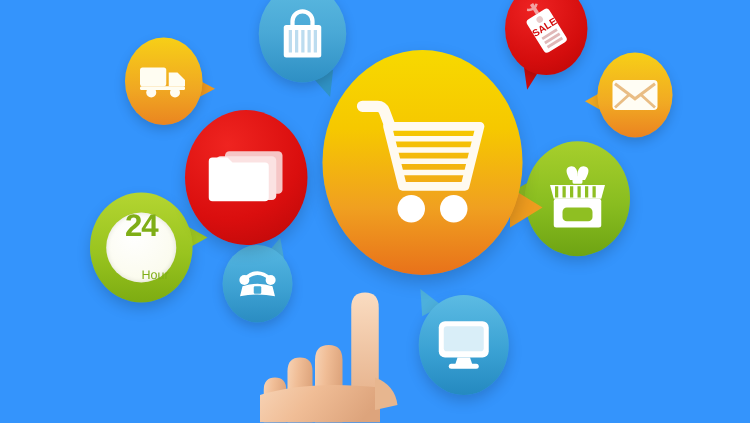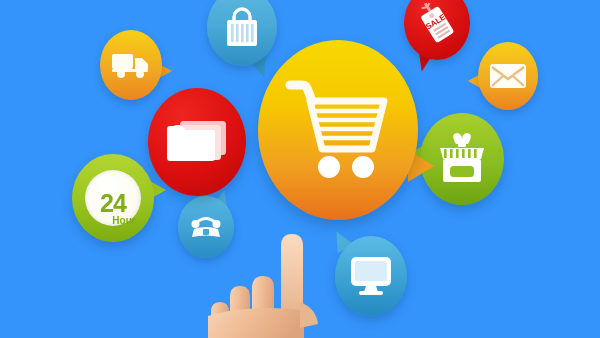--- a/index.html
+++ b/index.html
@@ -103,25 +103,25 @@
     box-shadow:0 5px 11px rgba(0,0,0,.17);z-index:14;
   }
   #hour-tail{
     left:148px;top:180px;
     border-top:10px solid transparent;border-bottom:10px solid transparent;
     border-left:18px solid #a1ca24;z-index:13;
   }
   #hour-disc{
     width:56px;height:56px;border-radius:50%;
     background:radial-gradient(circle at 40% 32%,#ffffff 0%,#fbfbee 70%,#eef0d8 100%);
-    display:flex;flex-direction:column;align-items:center;justify-content:flex-end;
+    display:flex;flex-direction:column;align-items:center;justify-content:space-between;
     box-shadow:inset 0 0 4px rgba(0,0,0,.12);
   }
   #hour-num{font-size:25px;font-weight:bold;line-height:.92;color:#7fae16;letter-spacing:-1px;}
-  #hour-word{font-size:10px;font-weight:bold;line-height:1;color:#7fae16;margin-top:1px;margin-left:22px;}
+  #hour-word{font-size:10px;font-weight:normal;line-height:1;color:#7fae16;margin-top:1px;margin-left:22px;}
 
   
   #phone-bubble{
     left:178px;top:196px;width:56px;height:62px;
     background:linear-gradient(to bottom,#56b7e2 0%,#3ea2d3 55%,#2a8cc2 100%);
     box-shadow:0 4px 9px rgba(0,0,0,.17);z-index:14;
   }
   #phone-tail{
     left:214px;top:190px;
     border-left:8px solid transparent;border-right:8px solid transparent;

